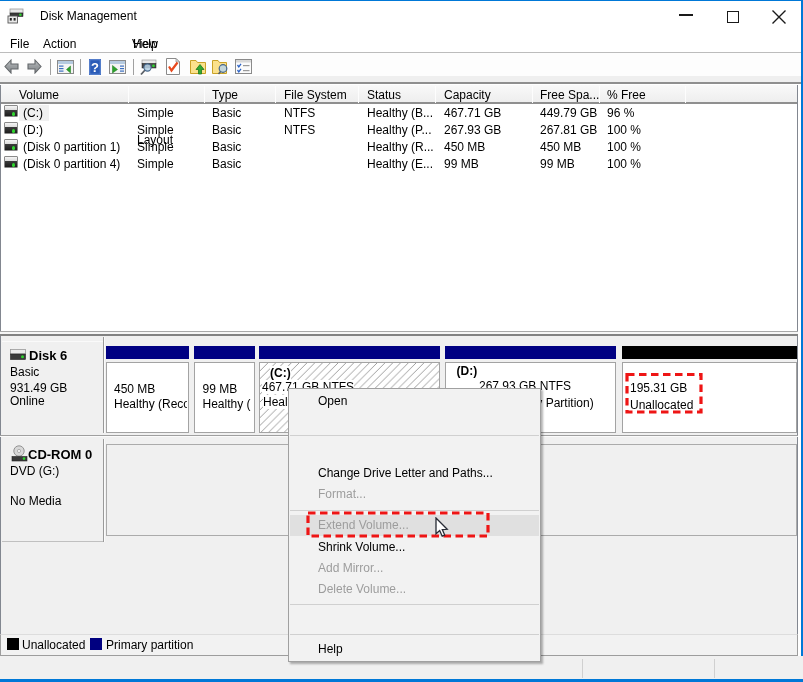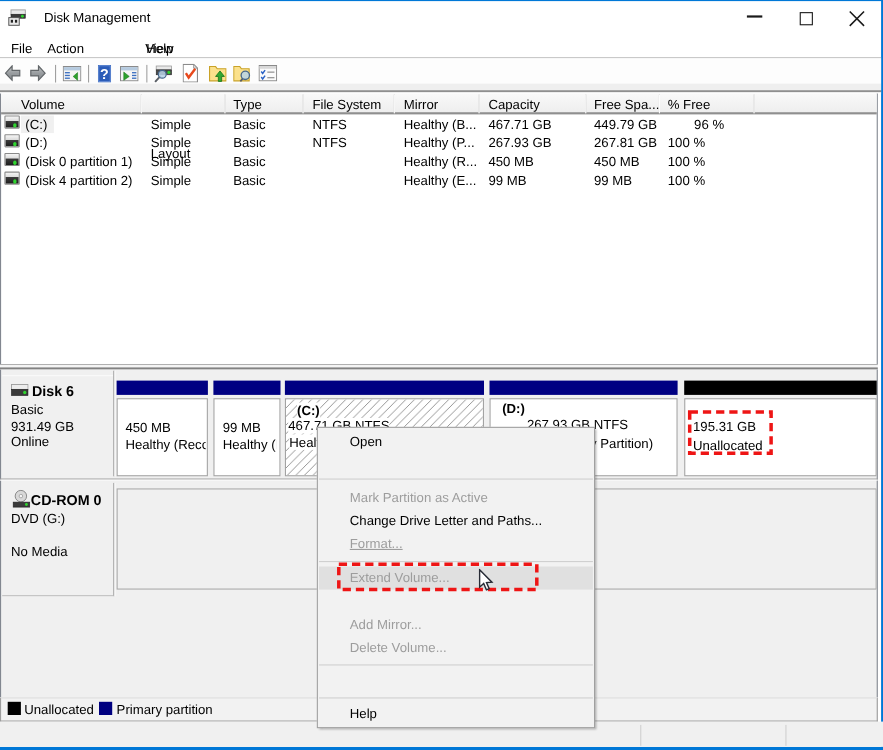--- a/index.html
+++ b/index.html
@@ -122,21 +122,21 @@
   <rect x="8" y="6" width="6.5" height="1.2" fill="#9a9a9a"></rect>
   <rect x="8" y="11" width="6.5" height="1.2" fill="#9a9a9a"></rect>
 </svg>
 
 <div class="abs" id="listpanel" style="left:0;top:85px;width:798px;height:246px;background:#fff;border-left:1px solid #828790;border-right:1px solid #828790;"></div>
 <div class="abs" id="listheader" style="left:1px;top:85px;width:796px;height:19px;background:linear-gradient(#f9f9f9,#eeeeee);border-bottom:2px solid #8f8f8f;"></div>
 <div class="txt" style="left:19px;top:88px;">Volume</div>
 <div class="txt" style="left:137px;top:97px;margin-top:36px;">Layout</div>
 <div class="txt" style="left:212px;top:88px;">Type</div>
 <div class="txt" style="left:284px;top:88px;">File System</div>
-<div class="txt" style="left:367px;top:88px;">Mirror</div>
+<div class="txt" style="left:367px;top:88px;">Status</div>
 <div class="txt" style="left:444px;top:88px;">Capacity</div>
 <div class="txt" style="left:540px;top:88px;">Free Spa...</div>
 <div class="txt" style="left:607px;top:88px;">% Free</div>
 <div class="hsep" style="left:128px;"></div>
 <div class="hsep" style="left:204px;"></div>
 <div class="hsep" style="left:275px;"></div>
 <div class="hsep" style="left:358px;"></div>
 <div class="hsep" style="left:435px;"></div>
 <div class="hsep" style="left:532px;"></div>
 <div class="hsep" style="left:599px;"></div>
@@ -147,37 +147,37 @@
 <div class="rowico" style="top:121.5px;"></div>
 <div class="rowico" style="top:138.5px;"></div>
 <div class="rowico" style="top:155.5px;"></div>
 <div class="txt" style="left:23px;top:106px;">(C:)</div>
 <div class="txt" style="left:137px;top:106px;">Simple</div>
 <div class="txt" style="left:212px;top:106px;">Basic</div>
 <div class="txt" style="left:284px;top:106px;">NTFS</div>
 <div class="txt" style="left:367px;top:106px;">Healthy (B...</div>
 <div class="txt" style="left:444px;top:106px;">467.71 GB</div>
 <div class="txt" style="left:540px;top:106px;">449.79 GB</div>
-<div class="txt" style="left:607px;top:106px;margin-left:24px;">96 %</div>
+<div class="txt" style="left:607px;top:106px;">96 %</div>
 <div class="txt" style="left:23px;top:122.5px;">(D:)</div>
 <div class="txt" style="left:137px;top:122.5px;">Simple</div>
 <div class="txt" style="left:212px;top:122.5px;">Basic</div>
 <div class="txt" style="left:284px;top:122.5px;">NTFS</div>
 <div class="txt" style="left:367px;top:122.5px;">Healthy (P...</div>
 <div class="txt" style="left:444px;top:122.5px;">267.93 GB</div>
 <div class="txt" style="left:540px;top:122.5px;">267.81 GB</div>
 <div class="txt" style="left:607px;top:122.5px;">100 %</div>
 <div class="txt" style="left:23px;top:139.5px;">(Disk 0 partition 1)</div>
 <div class="txt" style="left:137px;top:139.5px;">Simple</div>
 <div class="txt" style="left:212px;top:139.5px;">Basic</div>
 <div class="txt" style="left:367px;top:139.5px;">Healthy (R...</div>
 <div class="txt" style="left:444px;top:139.5px;">450 MB</div>
 <div class="txt" style="left:540px;top:139.5px;">450 MB</div>
 <div class="txt" style="left:607px;top:139.5px;">100 %</div>
-<div class="txt" style="left:23px;top:156.5px;">(Disk 4 partition 2)</div>
+<div class="txt" style="left:23px;top:156.5px;">(Disk 0 partition 4)</div>
 <div class="txt" style="left:137px;top:156.5px;">Simple</div>
 <div class="txt" style="left:212px;top:156.5px;">Basic</div>
 <div class="txt" style="left:367px;top:156.5px;">Healthy (E...</div>
 <div class="txt" style="left:444px;top:156.5px;">99 MB</div>
 <div class="txt" style="left:540px;top:156.5px;">99 MB</div>
 <div class="txt" style="left:607px;top:156.5px;">100 %</div>
 
 <div class="abs" style="left:0;top:331px;width:798px;height:1px;background:#a8a8a8;"></div>
 <div class="abs" style="left:0;top:332px;width:798px;height:2px;background:#f5f5f5;"></div>
 <div class="abs" style="left:0;top:334px;width:798px;height:2px;background:#828282;"></div>
@@ -259,25 +259,25 @@
 <div class="abs" style="left:90px;top:638px;width:12px;height:12px;background:#000080;"></div>
 <div class="txt" style="left:106px;top:638px;">Primary partition</div>
 
 <div class="abs" style="left:0;top:656px;width:803px;height:23px;background:#f0f0f0;"></div>
 <div class="abs" style="left:582px;top:659px;width:1px;height:19px;background:#d0d0d0;"></div>
 <div class="abs" style="left:714px;top:659px;width:1px;height:19px;background:#d0d0d0;"></div>
 
 <div class="abs" id="ctxmenu" style="left:287.5px;top:387.5px;width:253px;height:274px;background:#f2f2f2;border:1px solid #a0a0a0;box-shadow:2px 2px 2px rgba(0,0,0,0.3);z-index:50;">
   <div class="mi" style="top:2.5px;">Open</div>
   <div class="msep" style="top:46.5px;"></div>
-  <div class="mi gray" style="top:53.5px;">Mark Partition as Active</div>
   <div class="mi" style="top:74.5px;">Change Drive Letter and Paths...</div>
-  <div class="mi gray" style="top:95.5px;text-decoration:underline;">Format...</div>
+  <div class="mi gray" style="top:95.5px;">Format...</div>
   <div class="msep" style="top:121px;"></div>
   <div class="mi gray" style="top:126px;background:#e0e0e0;">Extend Volume...</div>
+  <div class="mi" style="top:148.5px;">Shrink Volume...</div>
   <div class="mi gray" style="top:169.5px;">Add Mirror...</div>
   <div class="mi gray" style="top:190.5px;">Delete Volume...</div>
   <div class="msep" style="top:215px;"></div>
   <div class="msep" style="top:245px;"></div>
   <div class="mi" style="top:250.5px;">Help</div>
 </div>
 <svg class="abs" style="left:305px;top:510px;z-index:60;" width="188" height="30" viewBox="0 0 188 30">
   <rect x="3" y="3" width="180" height="23" fill="none" stroke="#ee1515" stroke-width="3.2" stroke-dasharray="7.5 4.5"></rect>
 </svg>
 <svg class="abs" style="left:434.5px;top:517px;z-index:70;" width="14" height="23" viewBox="0 0 14 23">

